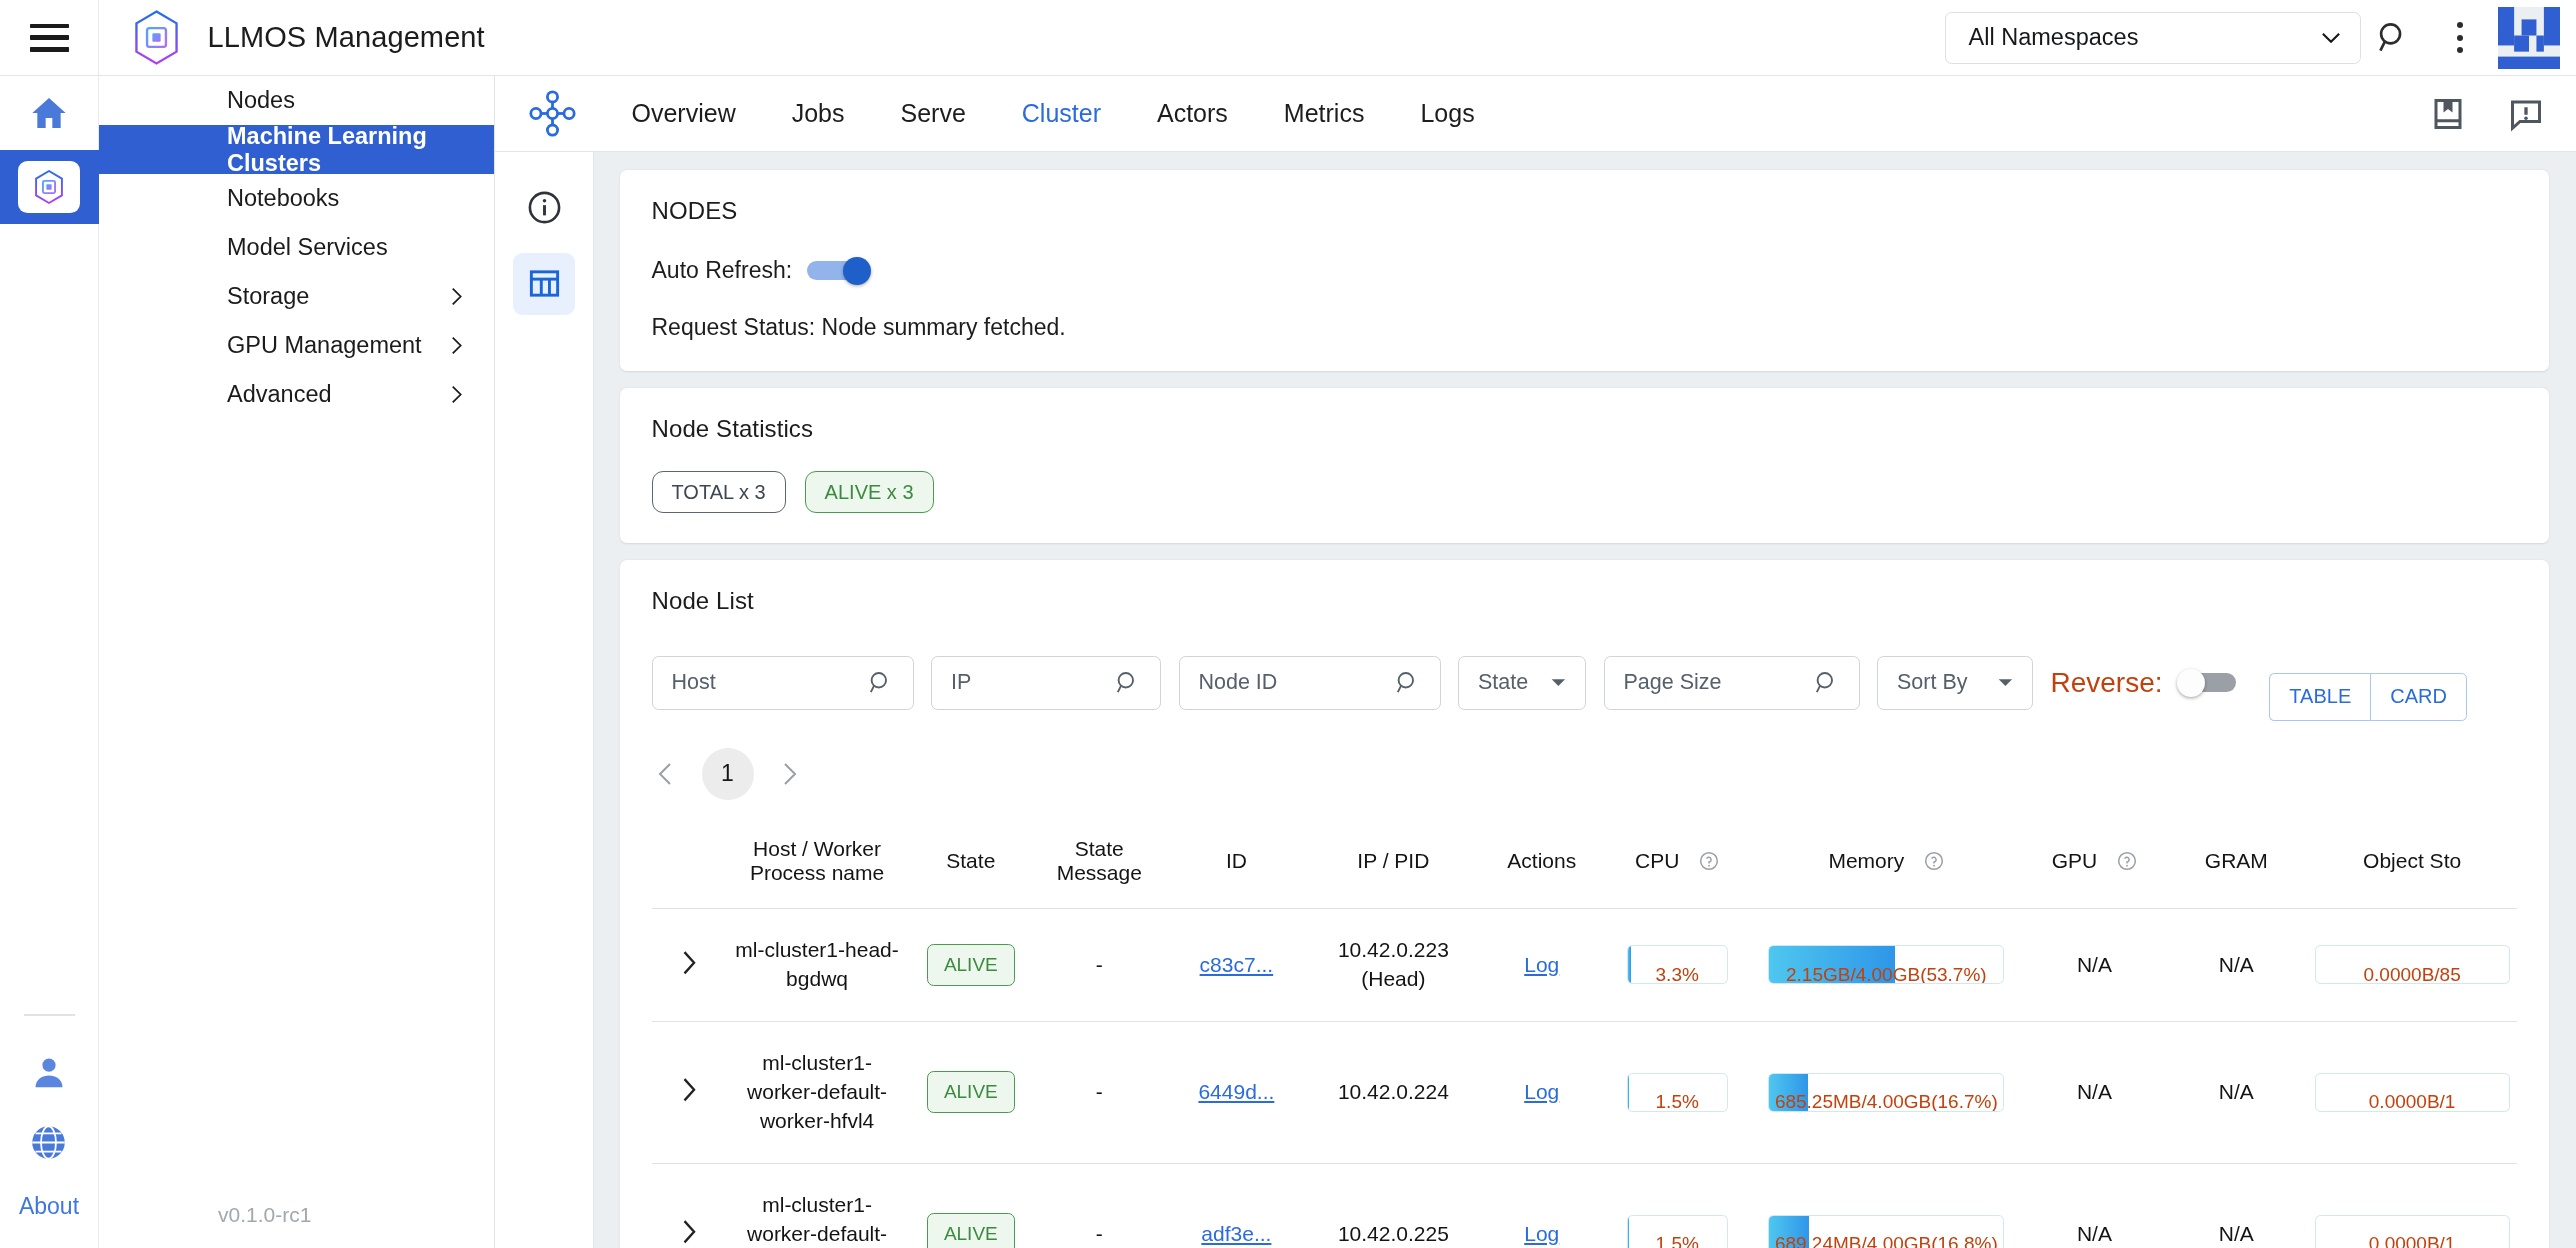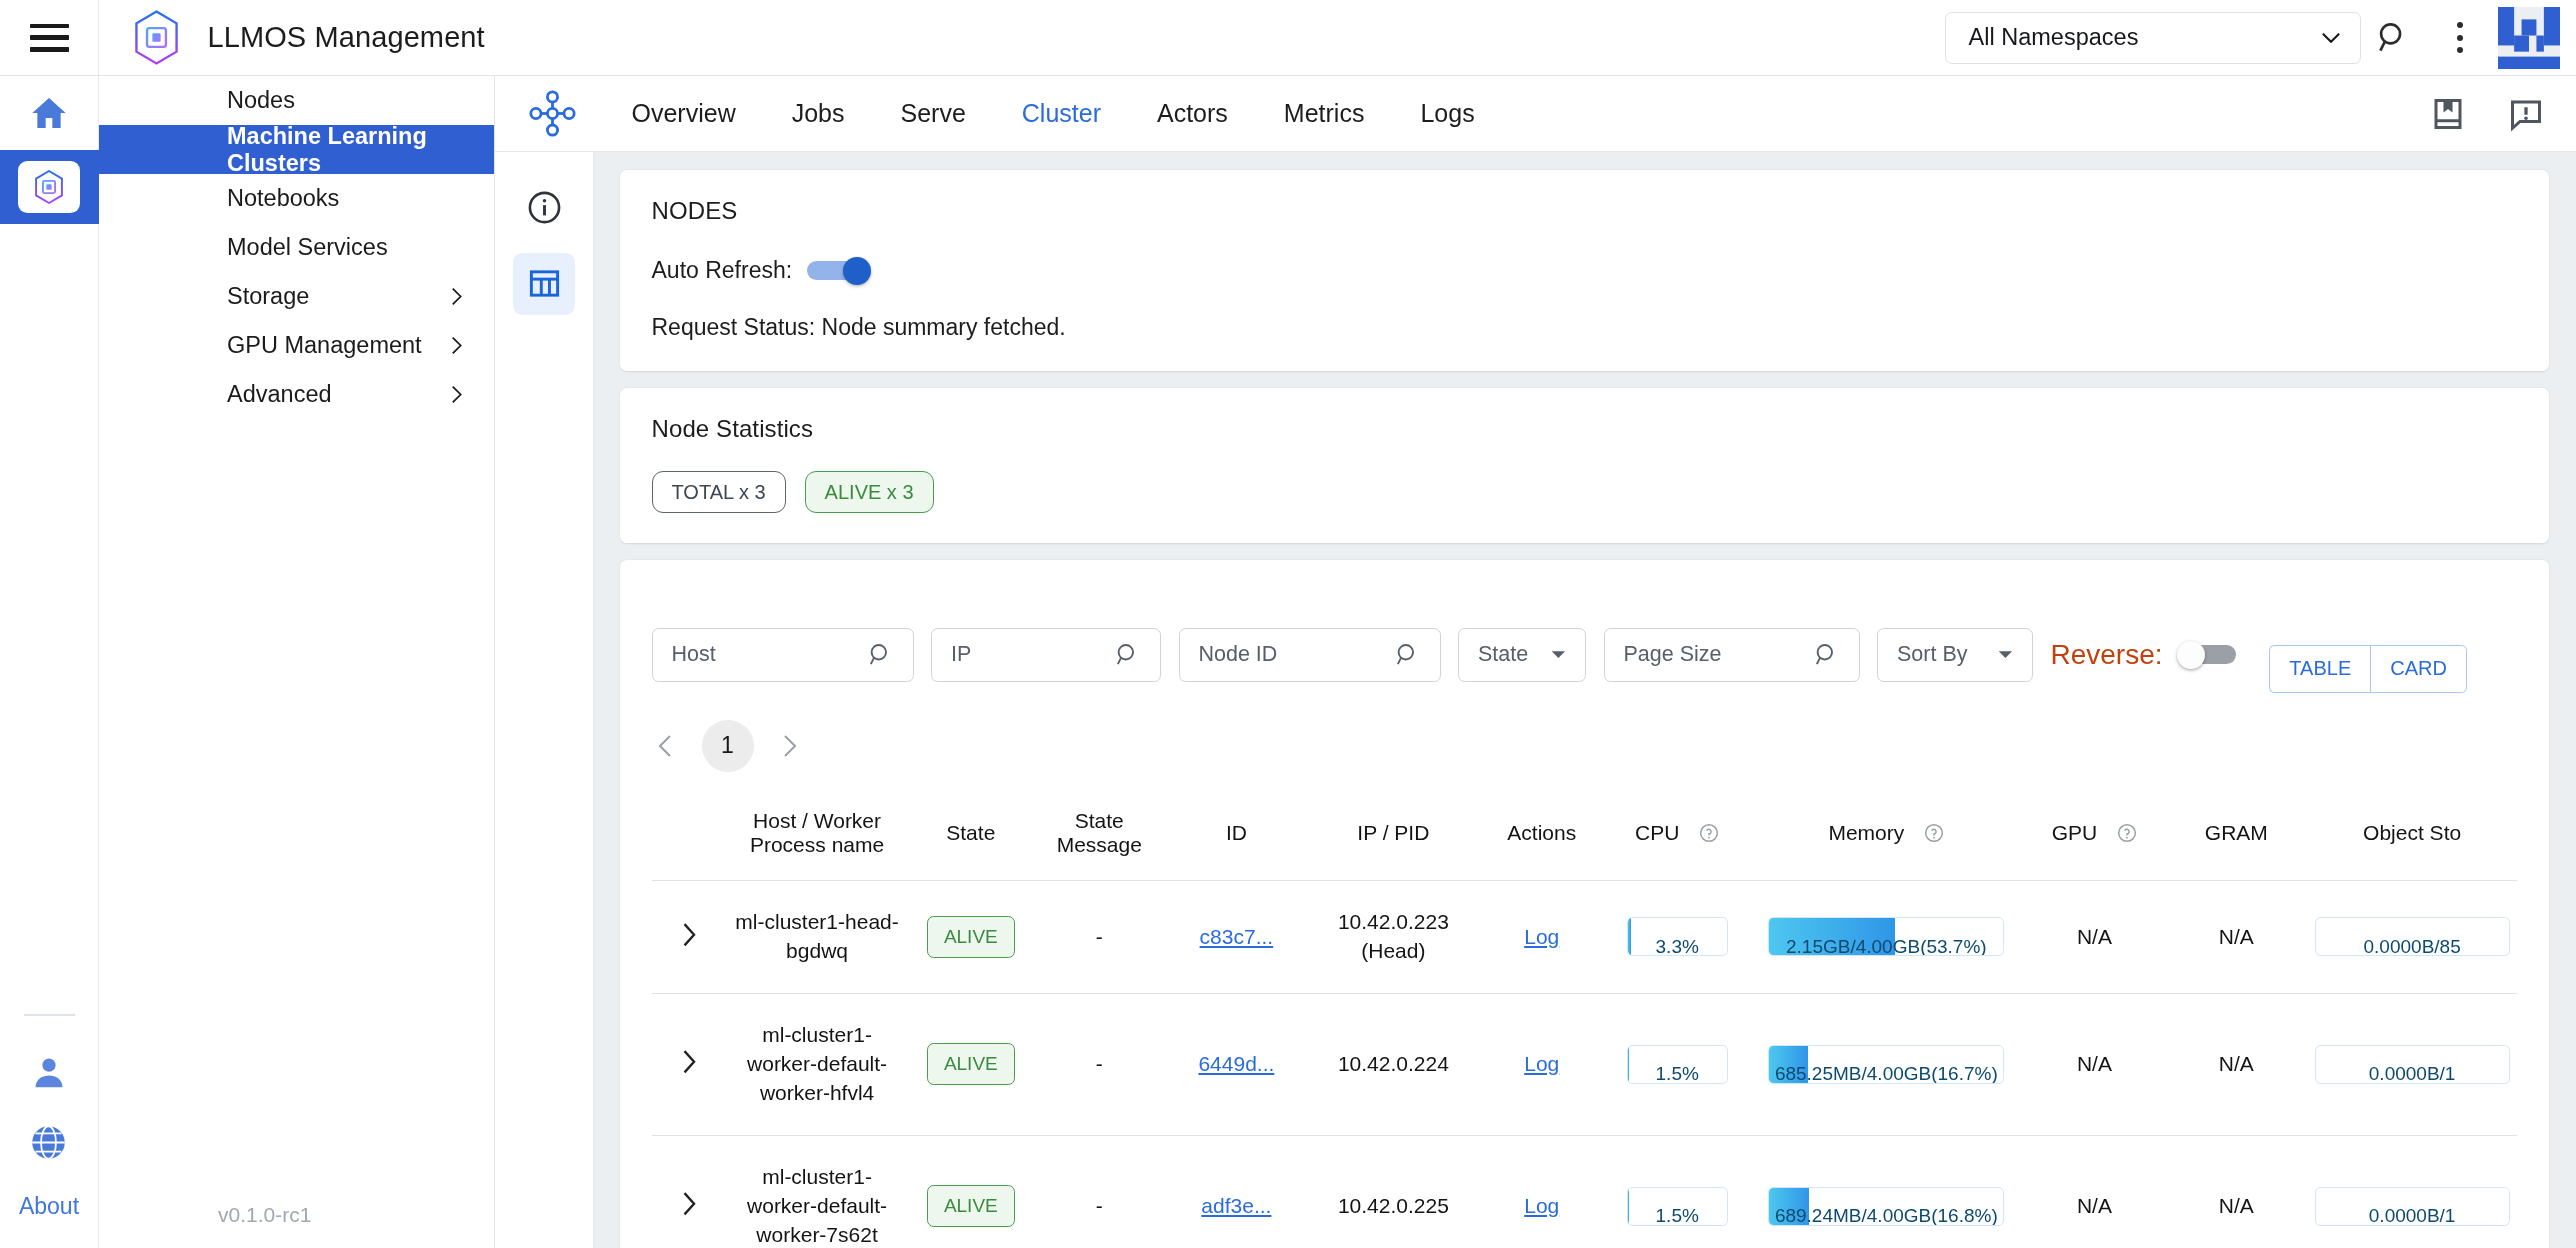--- a/index.html
+++ b/index.html
@@ -218,21 +218,21 @@
   .bar {
     position: relative; height: 39px; border-radius: 5.4px;
     border: 1.3px solid #cfe6fb; background: #ffffff; overflow: hidden;
     display: flex; align-items: center; justify-content: center;
     margin: 0 auto; width: 96%;
   }
   .bar-fill {
     position: absolute; left: 0; top: 0; bottom: 0;
     background: linear-gradient(90deg, #4ec7ef 0%, #2f96e8 100%);
   }
-  .bar-text { position: relative; font-size: 19px; color: #0c4a6e; white-space: nowrap; margin-top: 20px; }
+  .bar-text { position: relative; font-size: 19px; color: #c2410c; white-space: nowrap; margin-top: 20px; }
   .bar.cpu { width: 101px; }
   .bar.mem { width: 236px; }
   .bar.obj { width: 195px; }
 </style>
 </head>
 <body>
 
 <div class="topbar">
   <div class="hamburger-zone">
     <div class="hamburger">
@@ -449,20 +449,21 @@
 
         <div class="card">
           <div class="card-title">Node Statistics</div>
           <div class="chips">
             <div class="chip total">TOTAL x 3</div>
             <div class="chip alive">ALIVE x 3</div>
           </div>
         </div>
 
         <div class="card">
+          <div class="card-title">Node List</div>
 
           <div class="filter-row">
             <div class="field f-host">
               <span class="ph">Host</span>
               <svg width="27" height="27" viewBox="0 0 24 24">
                 <circle cx="10.5" cy="10" r="6.4" fill="none" stroke="#56606b" stroke-width="1.7"></circle>
                 <line x1="6.2" y1="15" x2="3.4" y2="20.6" stroke="#56606b" stroke-width="1.7"></line>
               </svg>
             </div>
             <div class="field f-ip">

